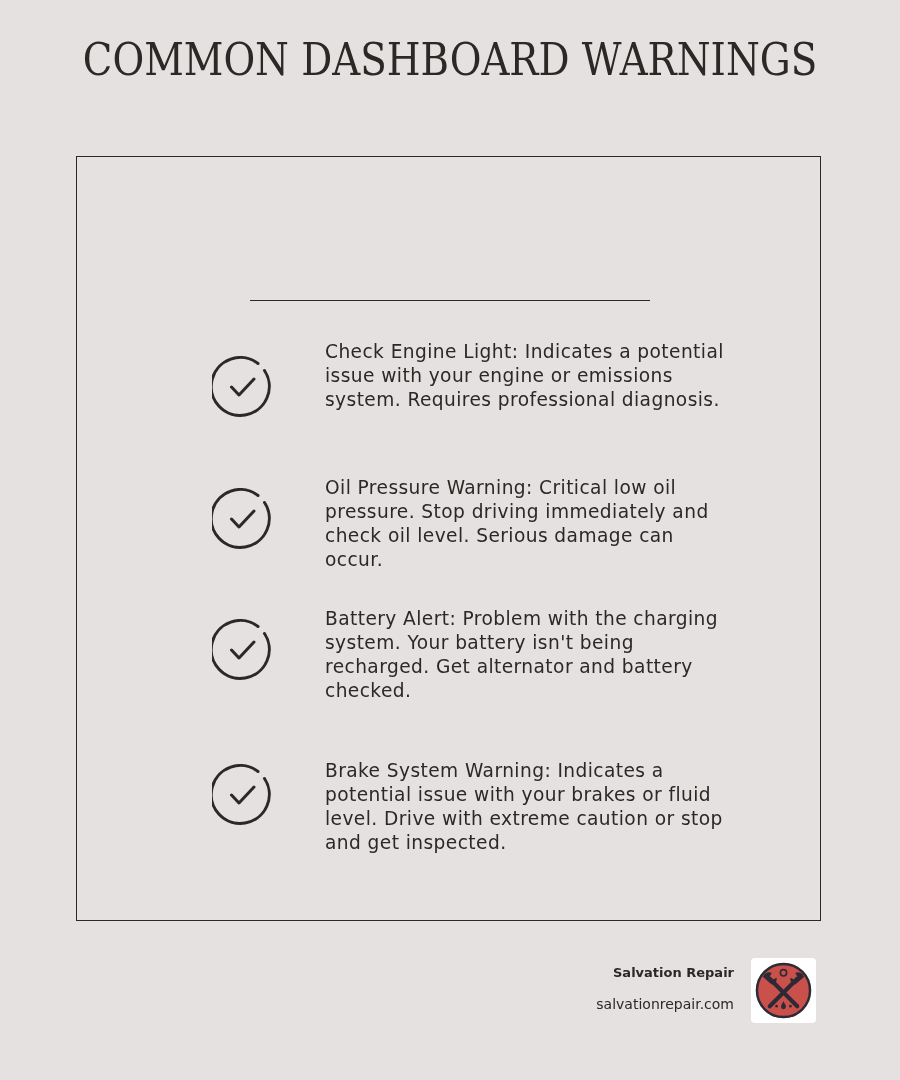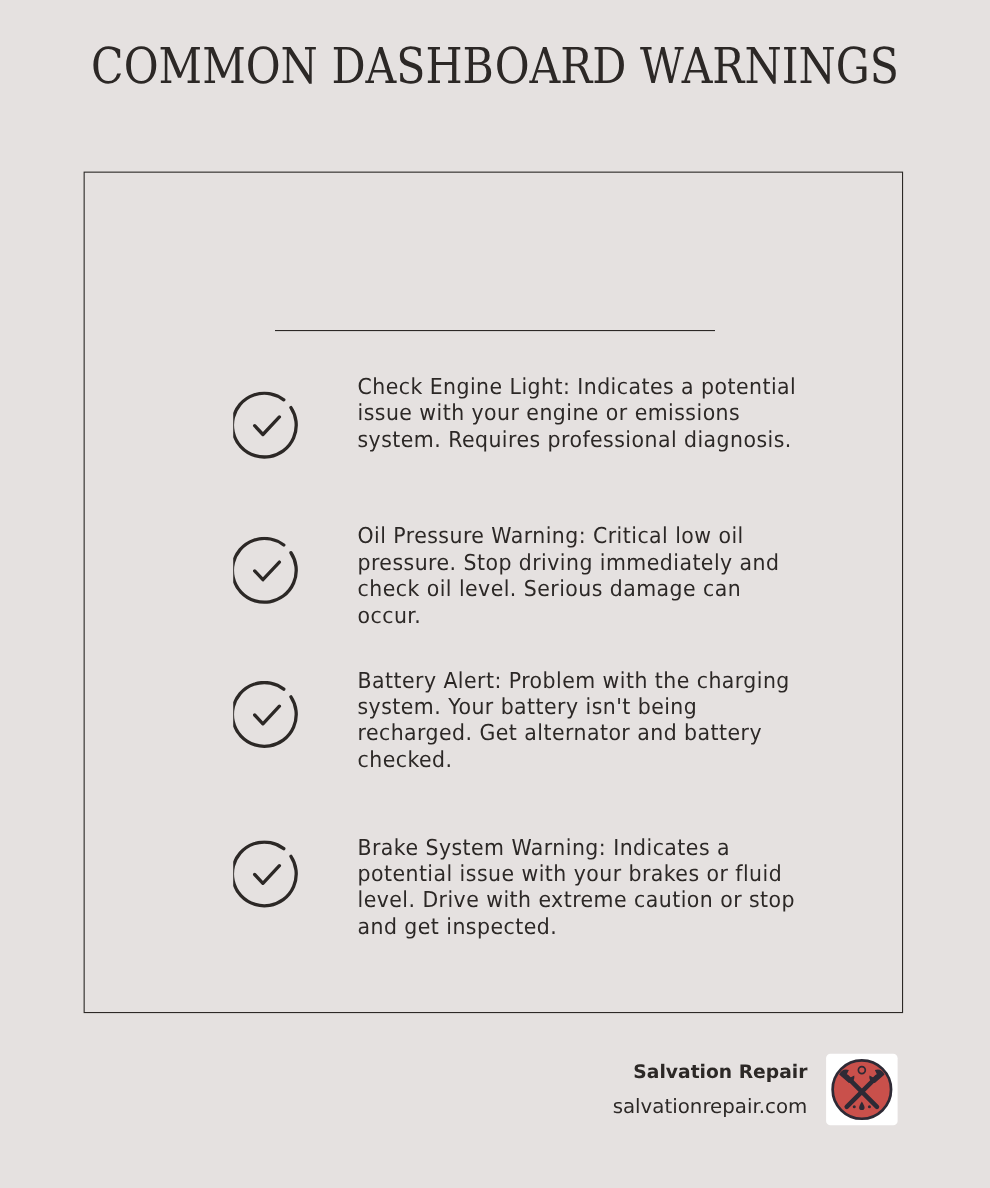--- a/index.html
+++ b/index.html
@@ -71,31 +71,31 @@
       transform: scaleX(0.93);
       transform-origin: left top;
       width: 440px;
     }
     .footer-name {
       position: absolute;
       right: 166px;
       top: 965px;
       font-family: "DejaVu Sans", sans-serif;
       font-weight: bold;
-      font-size: 17px;
+      font-size: 13px;
       color: #2c2826;
       text-align: right;
       white-space: nowrap;
     }
     .footer-url {
       position: absolute;
       right: 166px;
       top: 996px;
       font-family: "DejaVu Sans", sans-serif;
-      font-size: 18px;
+      font-size: 14px;
       color: #2c2826;
       text-align: right;
       white-space: nowrap;
     }
     .logo {
       position: absolute;
       left: 751px;
       top: 958px;
       width: 65px;
       height: 65px;

